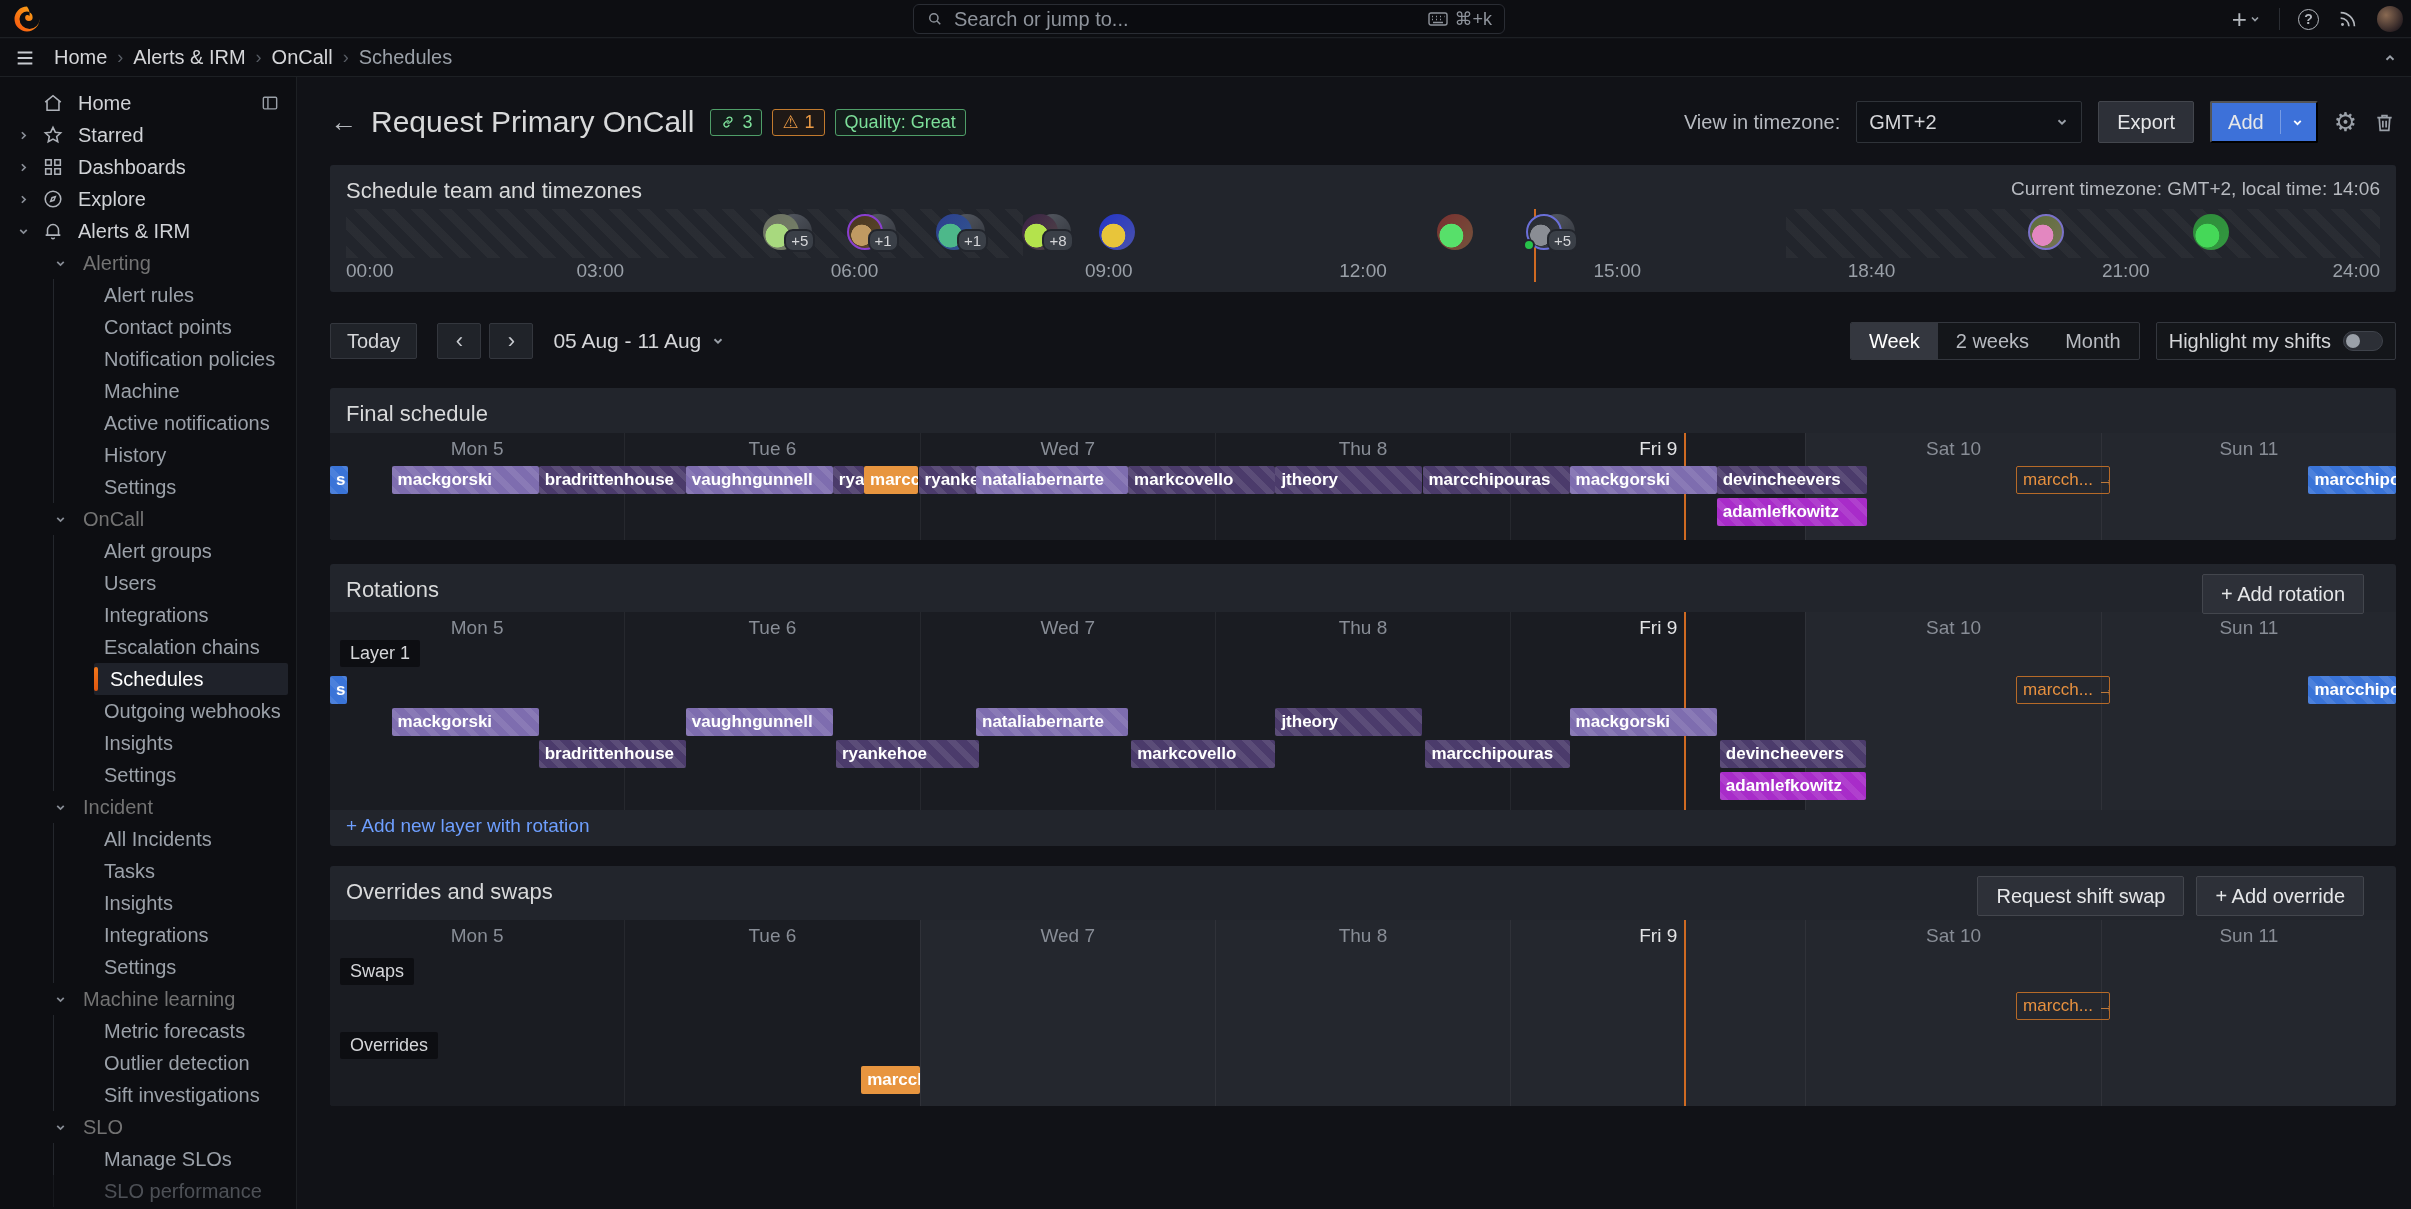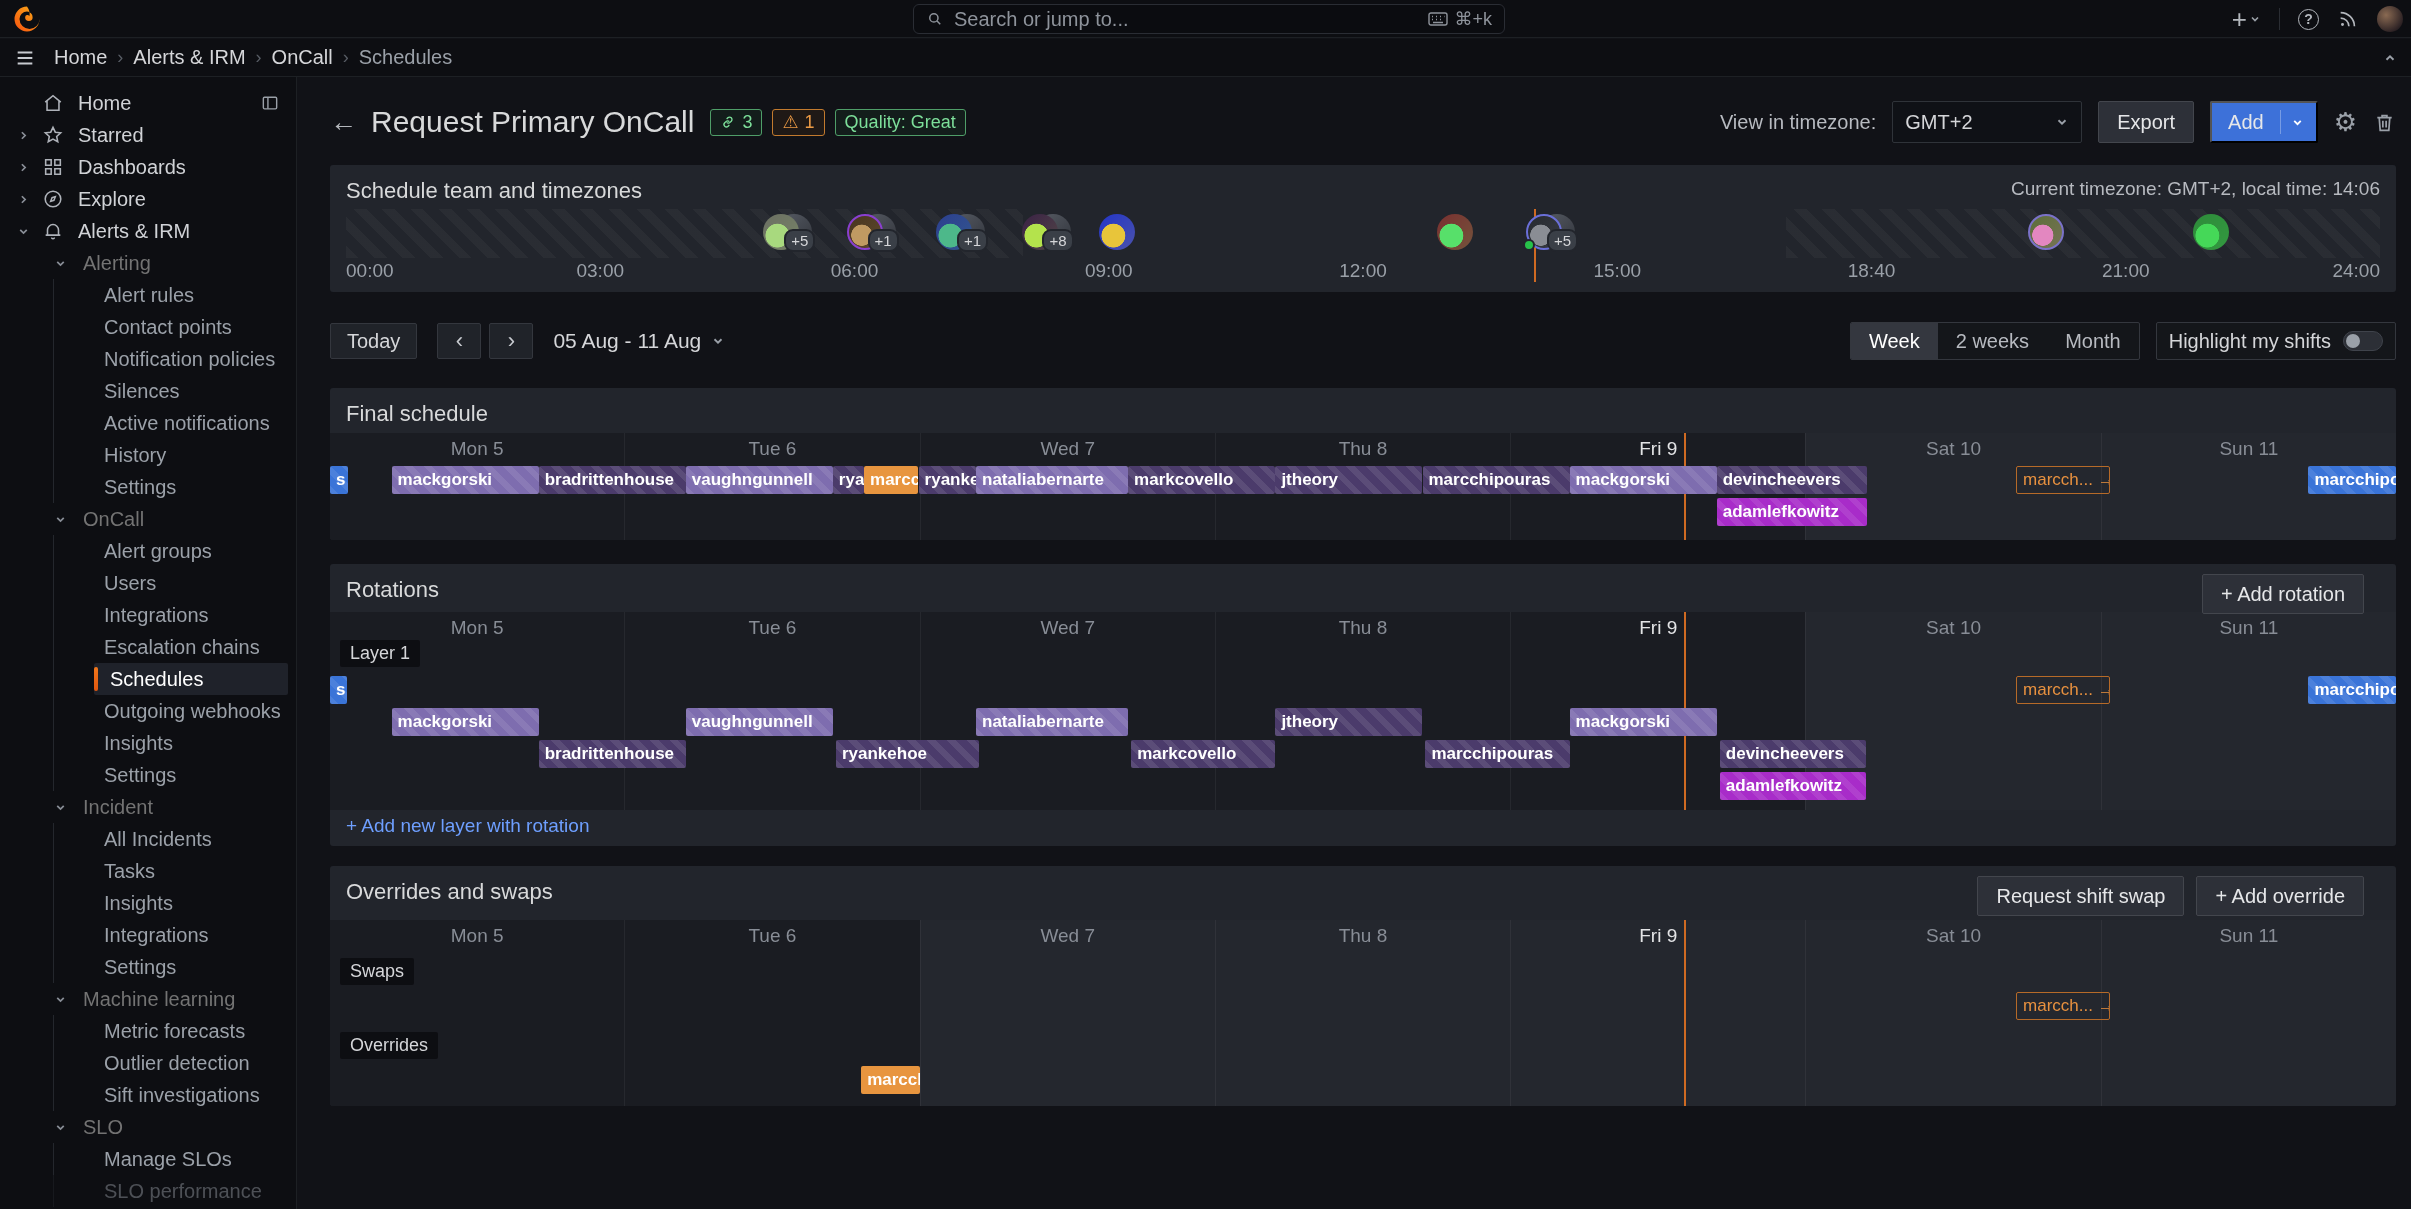--- a/index.html
+++ b/index.html
@@ -62,21 +62,21 @@
   .main { position:absolute; left:297px; top:77px; right:0; bottom:0; background:#111217; }
   .page-header { position:absolute; left:33px; right:15px; top:22px; height:46px; display:flex; align-items:center; }
   .back-btn { color:#b4b7bc; font-size:27px; cursor:pointer; margin-right:14px; line-height:1; }
   .page-title { font-size:30px; font-weight:500; color:#d8d9da; }
   .badges { display:flex; align-items:center; gap:10px; margin-left:16px; }
   .badge { height:27px; border-radius:3px; padding:0 9px; font-size:18px; display:flex; align-items:center; gap:6px; }
   .badge.green { border:1px solid #4f9e68; color:#7ddf9a; background:rgba(35,92,55,.15); }
   .badge.orange { border:1px solid #c27a2e; color:#eb9a45; background:rgba(140,80,20,.12); }
   .hdr-right { margin-left:auto; display:flex; align-items:center; gap:16px; }
   .tz-label { font-size:20px; color:#b7bac0; }
-  .select { width:190px; height:42px; background:#0f1116; border:1px solid #2f3339; border-radius:2px;
+  .select { width:226px; height:42px; background:#0f1116; border:1px solid #2f3339; border-radius:2px;
     display:flex; align-items:center; padding:0 12px; font-size:20px; color:#d5d6d9; cursor:pointer; }
   .select .sel-chev { margin-left:auto; color:#9aa0a8; display:flex; }
   .btn { height:42px; border-radius:2px; display:flex; align-items:center; font-size:20px; font-weight:500;
     color:#e6e7e9; cursor:pointer; }
   .btn.secondary { background:#2d3038; border:1px solid #43464d; padding:0 18px; }
   .btn.primary { background:var(--c-blue); padding:0 0 0 16px; }
   .btn.primary .split { width:1px; height:24px; background:rgba(255,255,255,.3); margin:0 10px 0 16px; }
   .btn.primary .bchev { display:flex; padding-right:12px; color:#fff; }
   .hicon { color:#9aa0a8; cursor:pointer; display:flex; font-size:26px; line-height:1; }
 
@@ -311,21 +311,21 @@
       <div class="nav-item lvl2">
         <span class="nav-label">Alert rules</span>
       </div>
       <div class="nav-item lvl2">
         <span class="nav-label">Contact points</span>
       </div>
       <div class="nav-item lvl2">
         <span class="nav-label">Notification policies</span>
       </div>
       <div class="nav-item lvl2">
-        <span class="nav-label">Silences</span>
+        <span class="nav-label">Machine</span>
       </div>
       <div class="nav-item lvl2">
         <span class="nav-label">Active notifications</span>
       </div>
       <div class="nav-item lvl2">
         <span class="nav-label">History</span>
       </div>
       <div class="nav-item lvl2">
         <span class="nav-label">Settings</span>
       </div>

